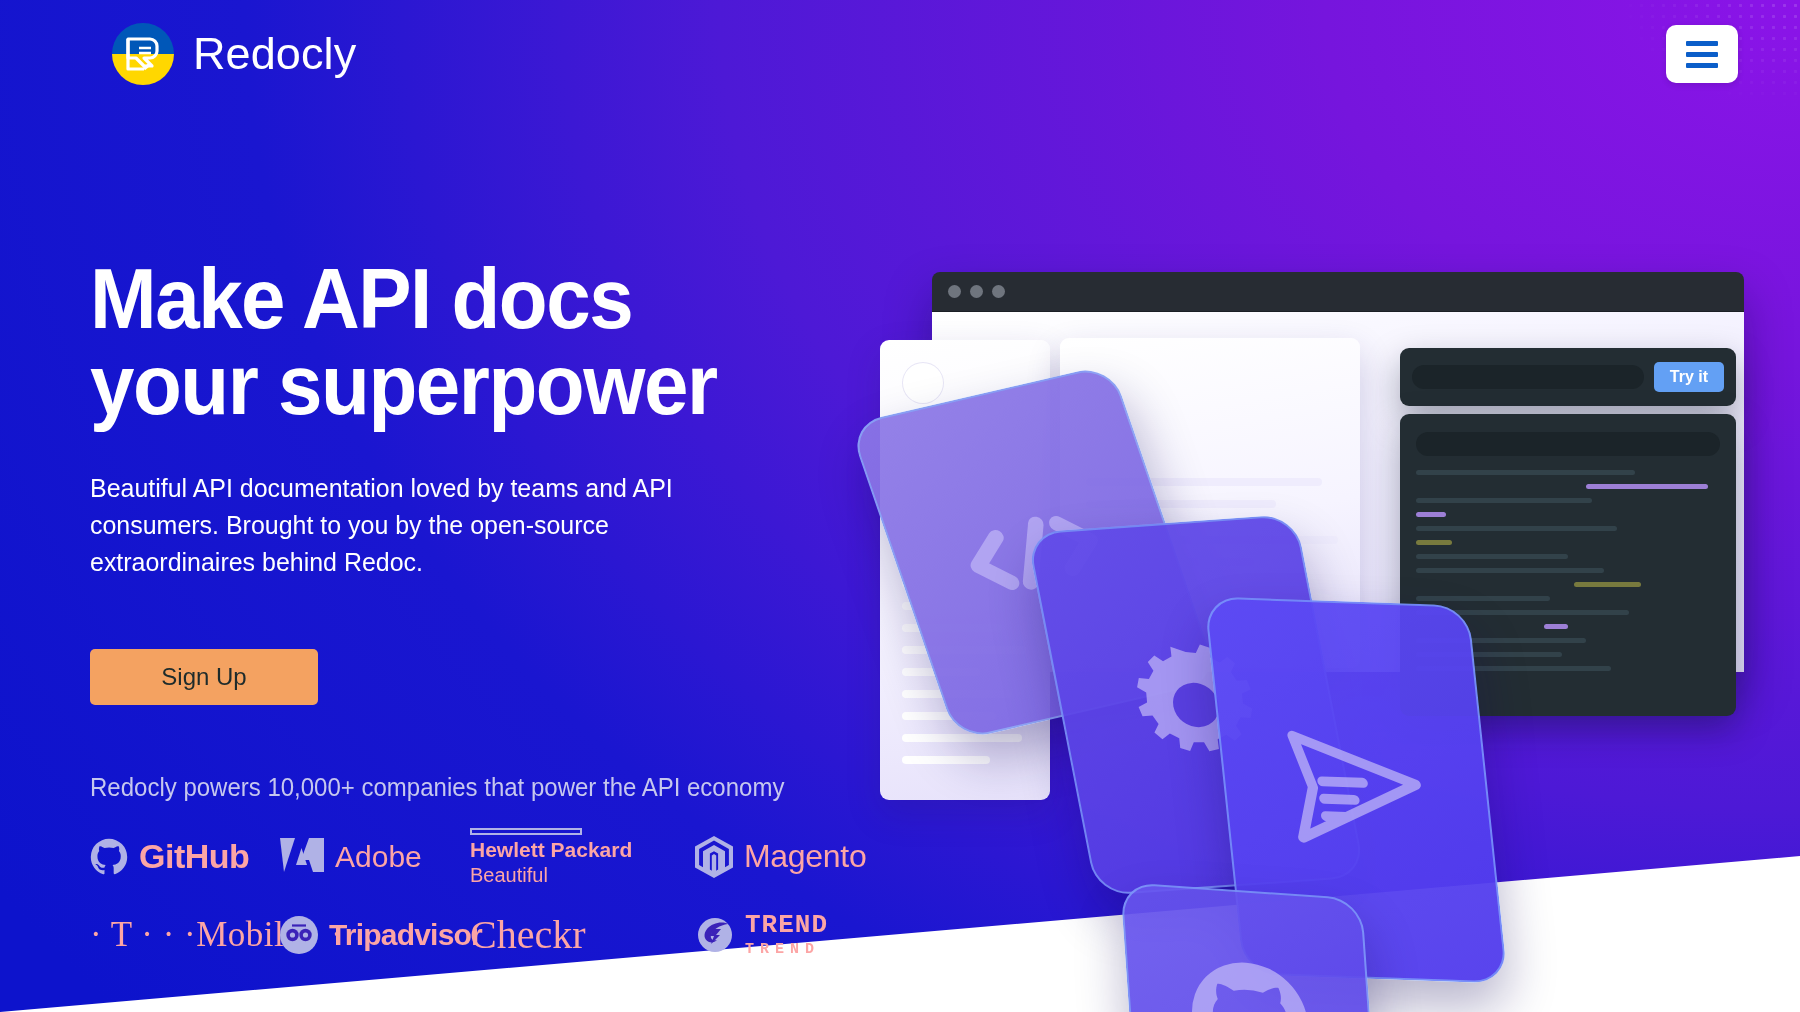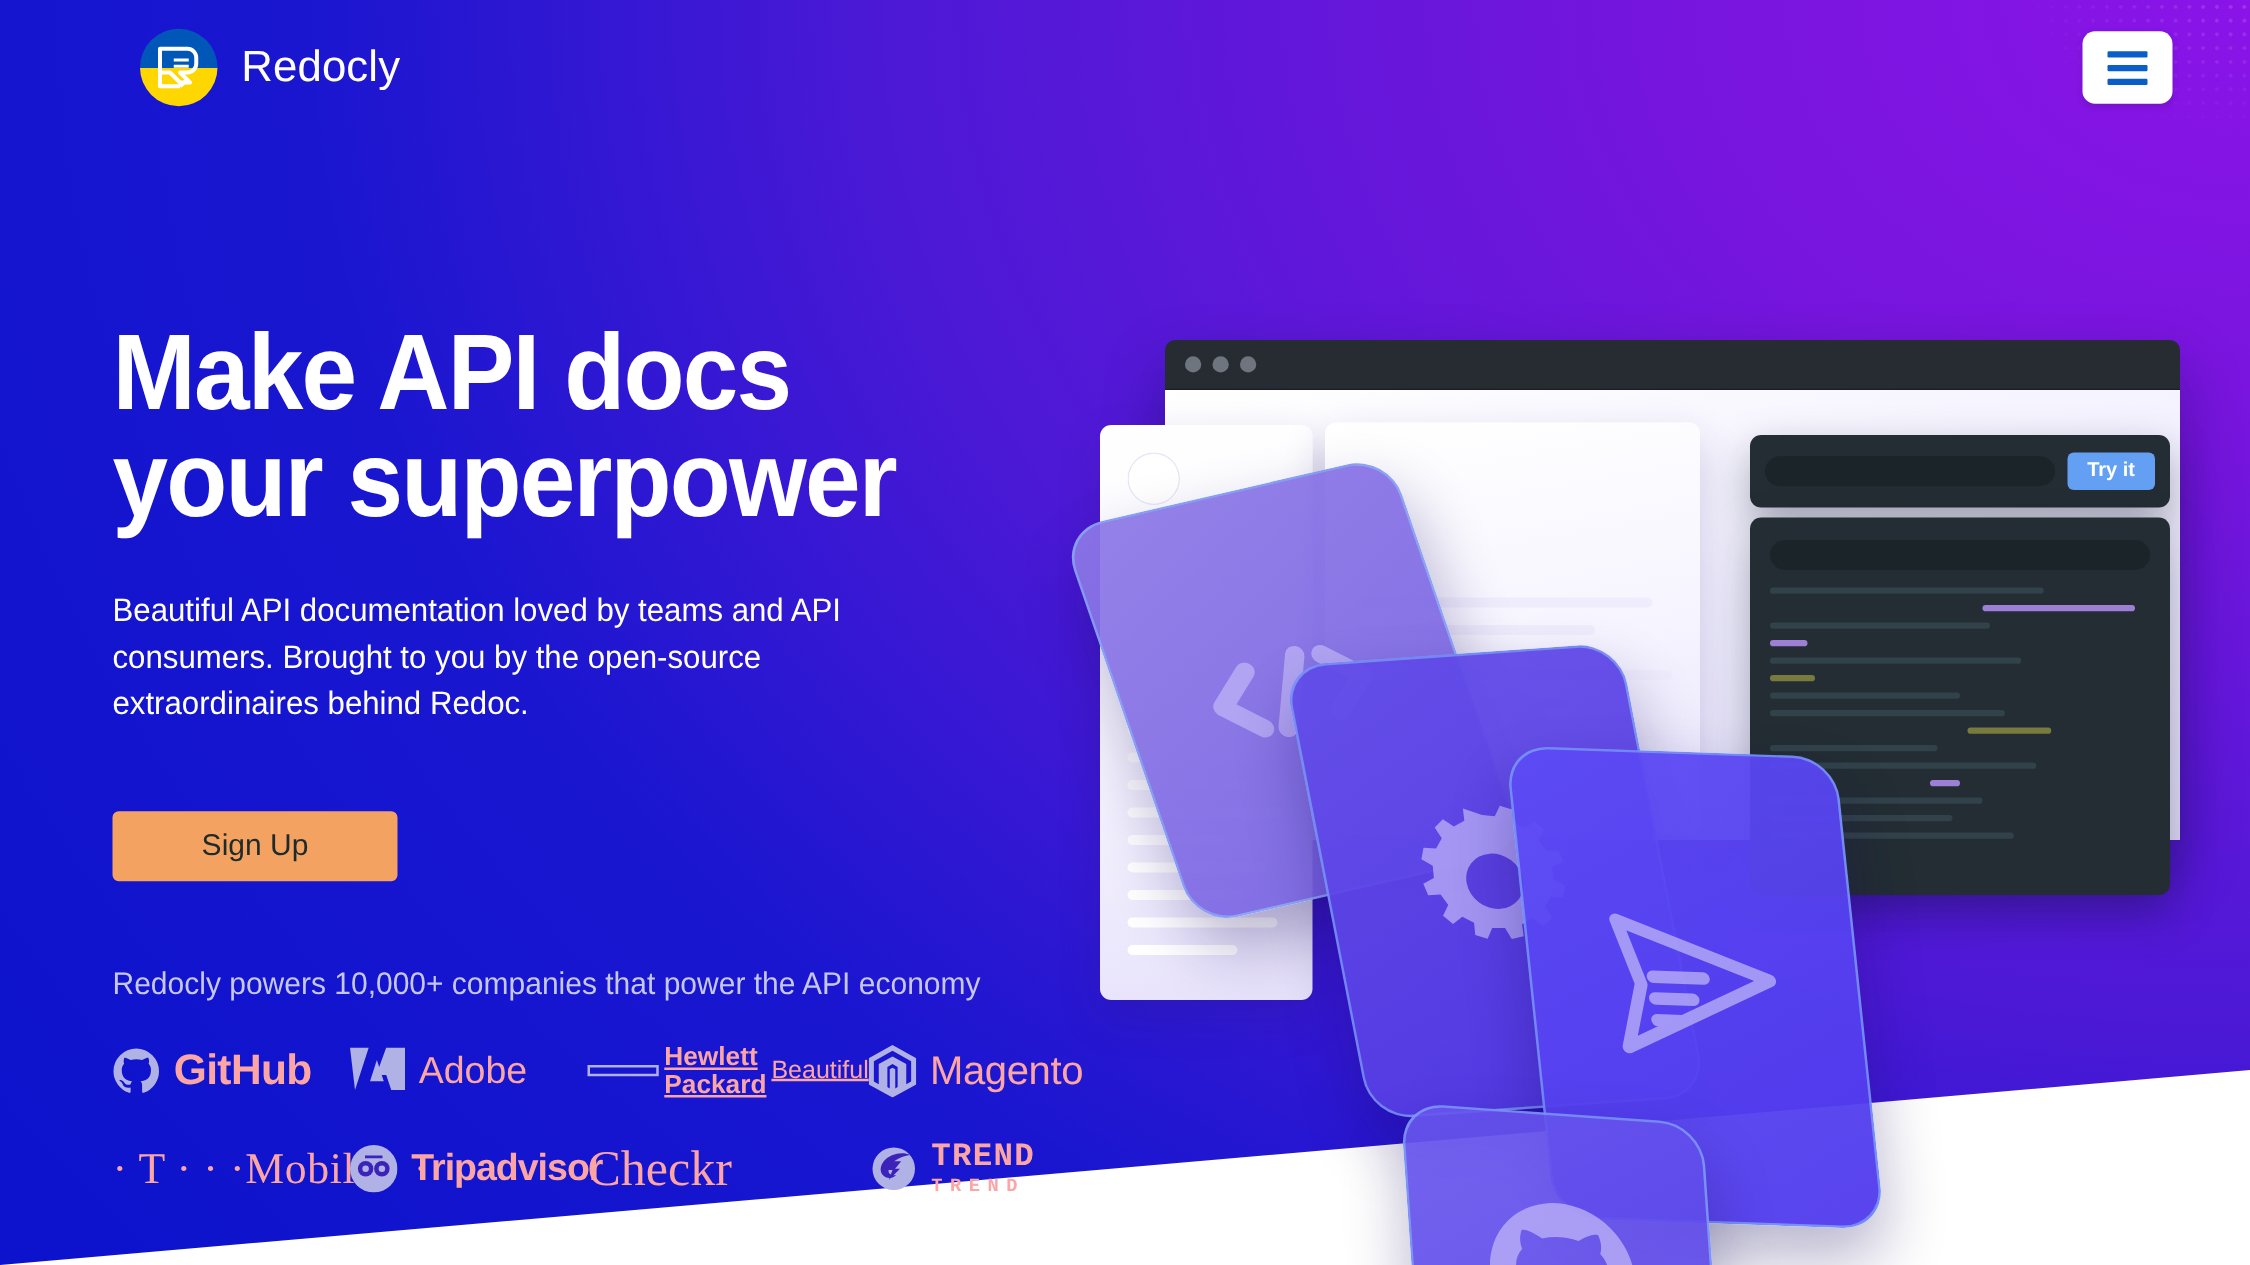--- a/index.html
+++ b/index.html
@@ -55,21 +55,21 @@
     width: 62px; height: 62px;
     border-radius: 50%;
     position: relative;
     overflow: hidden;
     background: linear-gradient(#0057b8 0%, #0057b8 50%, #ffd700 50%, #ffd700 100%);
     flex: none;
   }
   .brand-mark svg { position: absolute; inset: 0; width: 100%; height: 100%; }
   .brand-name {
     color: #fff;
-    font-size: 35px;
+    font-size: 45px;
     font-weight: 500;
     letter-spacing: .1px;
   }
   .menu-button {
     width: 72px; height: 58px;
     background: #fff;
     border: none;
     border-radius: 10px;
     display: flex; flex-direction: column;
     align-items: center; justify-content: center;
@@ -137,21 +137,21 @@
     grid-template-columns: 190px 190px 225px 200px;
     row-gap: 20px;
     align-items: center;
     color: #fca5a5;
   }
   .logo-cell { display: flex; align-items: center; gap: 11px; height: 58px; }
   .logo-text { font-size: 33px; font-weight: 700; letter-spacing: -.5px; white-space: nowrap; }
 
   .lg-github .logo-text { font-size: 34px; }
   .lg-adobe .logo-text { font-size: 30px; font-weight: 400; letter-spacing: 0; }
-  .lg-hpe { flex-direction: row; align-items: center; gap: 4px; text-decoration: underline; }
+  .lg-hpe { flex-direction: column; align-items: flex-start; gap: 4px; }
   .hpe-bar { width: 112px; height: 9px; border: 2px solid #b0b2e6; }
   .hpe-l1 { font-size: 21px; font-weight: 700; line-height: 1.05; }
   .hpe-l2 { font-size: 20px; font-weight: 400; line-height: 1.05; }
   .lg-magento .logo-text { font-size: 32px; font-weight: 400; letter-spacing: -.3px; }
   .lg-tmobile .logo-text { font-family: "Liberation Serif", serif; font-size: 35px; font-weight: 400; letter-spacing: .5px; }
   .lg-trip .logo-text { font-size: 30px; font-weight: 700; letter-spacing: -.8px; }
   .lg-checkr .logo-text { font-family: "Liberation Serif", serif; font-size: 40px; font-weight: 400; letter-spacing: 0; }
   .lg-trend { gap: 10px; }
   .trend-words { display: flex; flex-direction: column; line-height: 1; font-family: Liberation Mono, monospace; }
   .trend-l1 { font-size: 26px; font-weight: 700; letter-spacing: 1px; }

